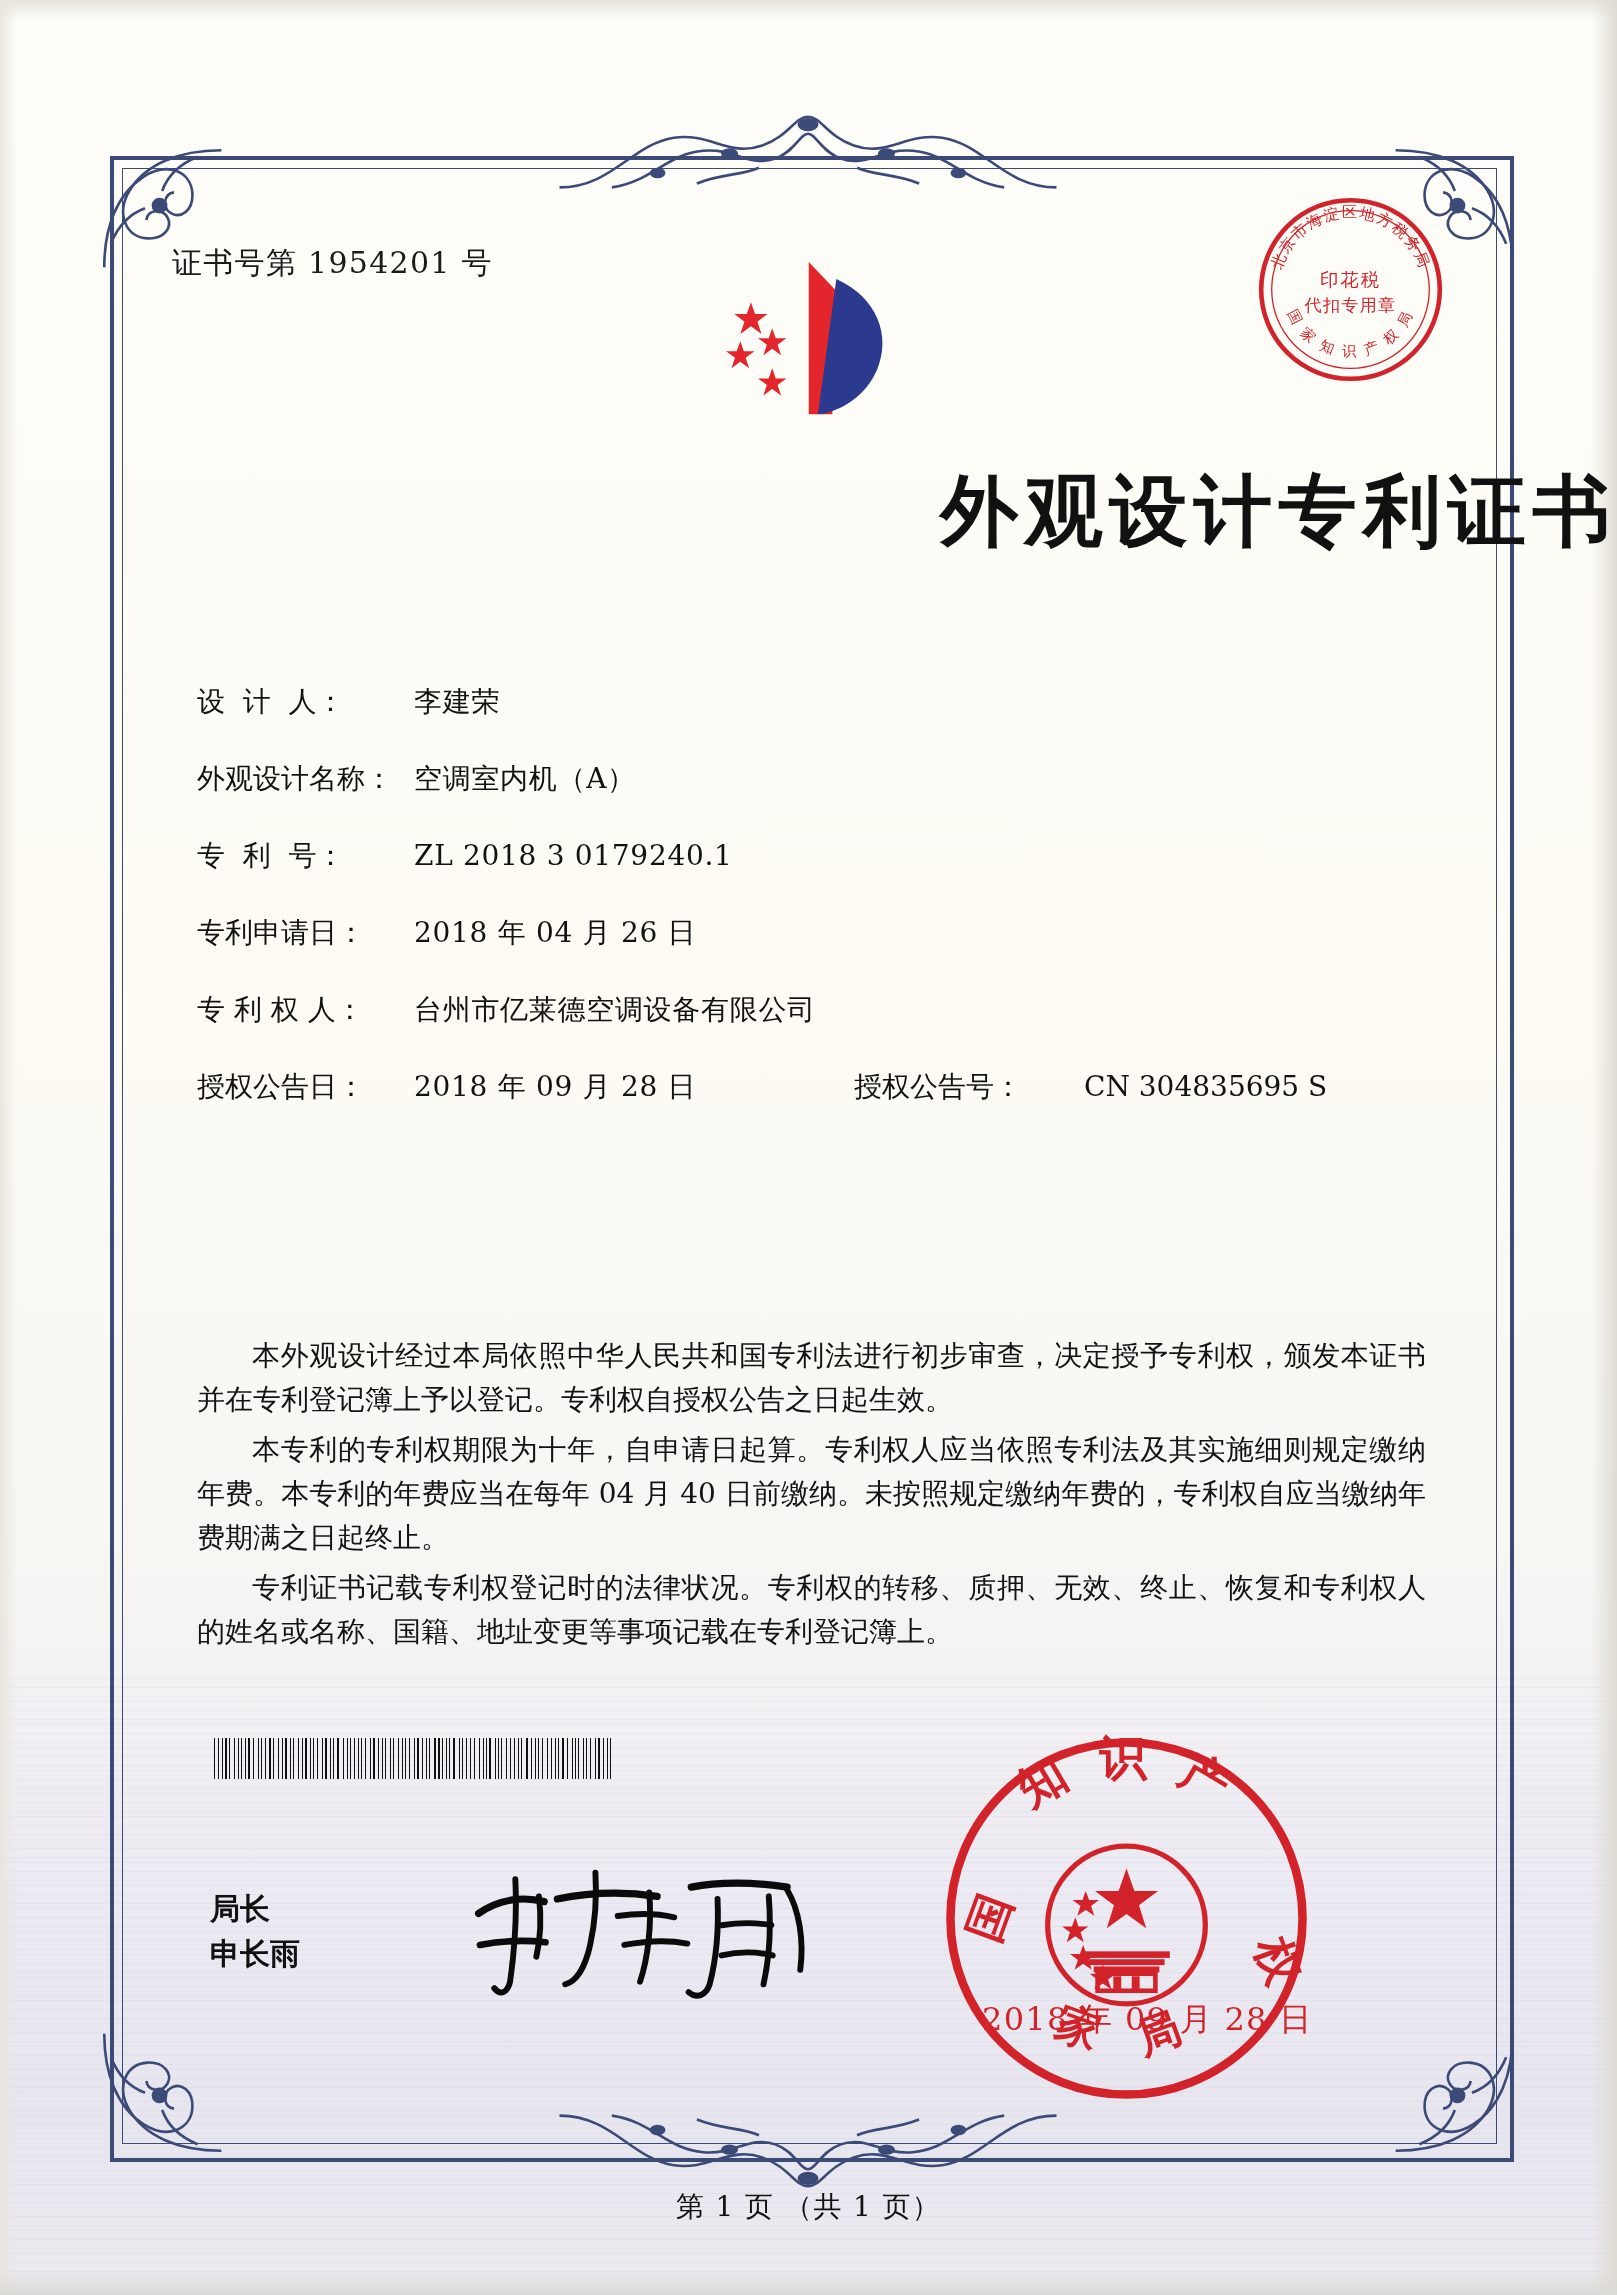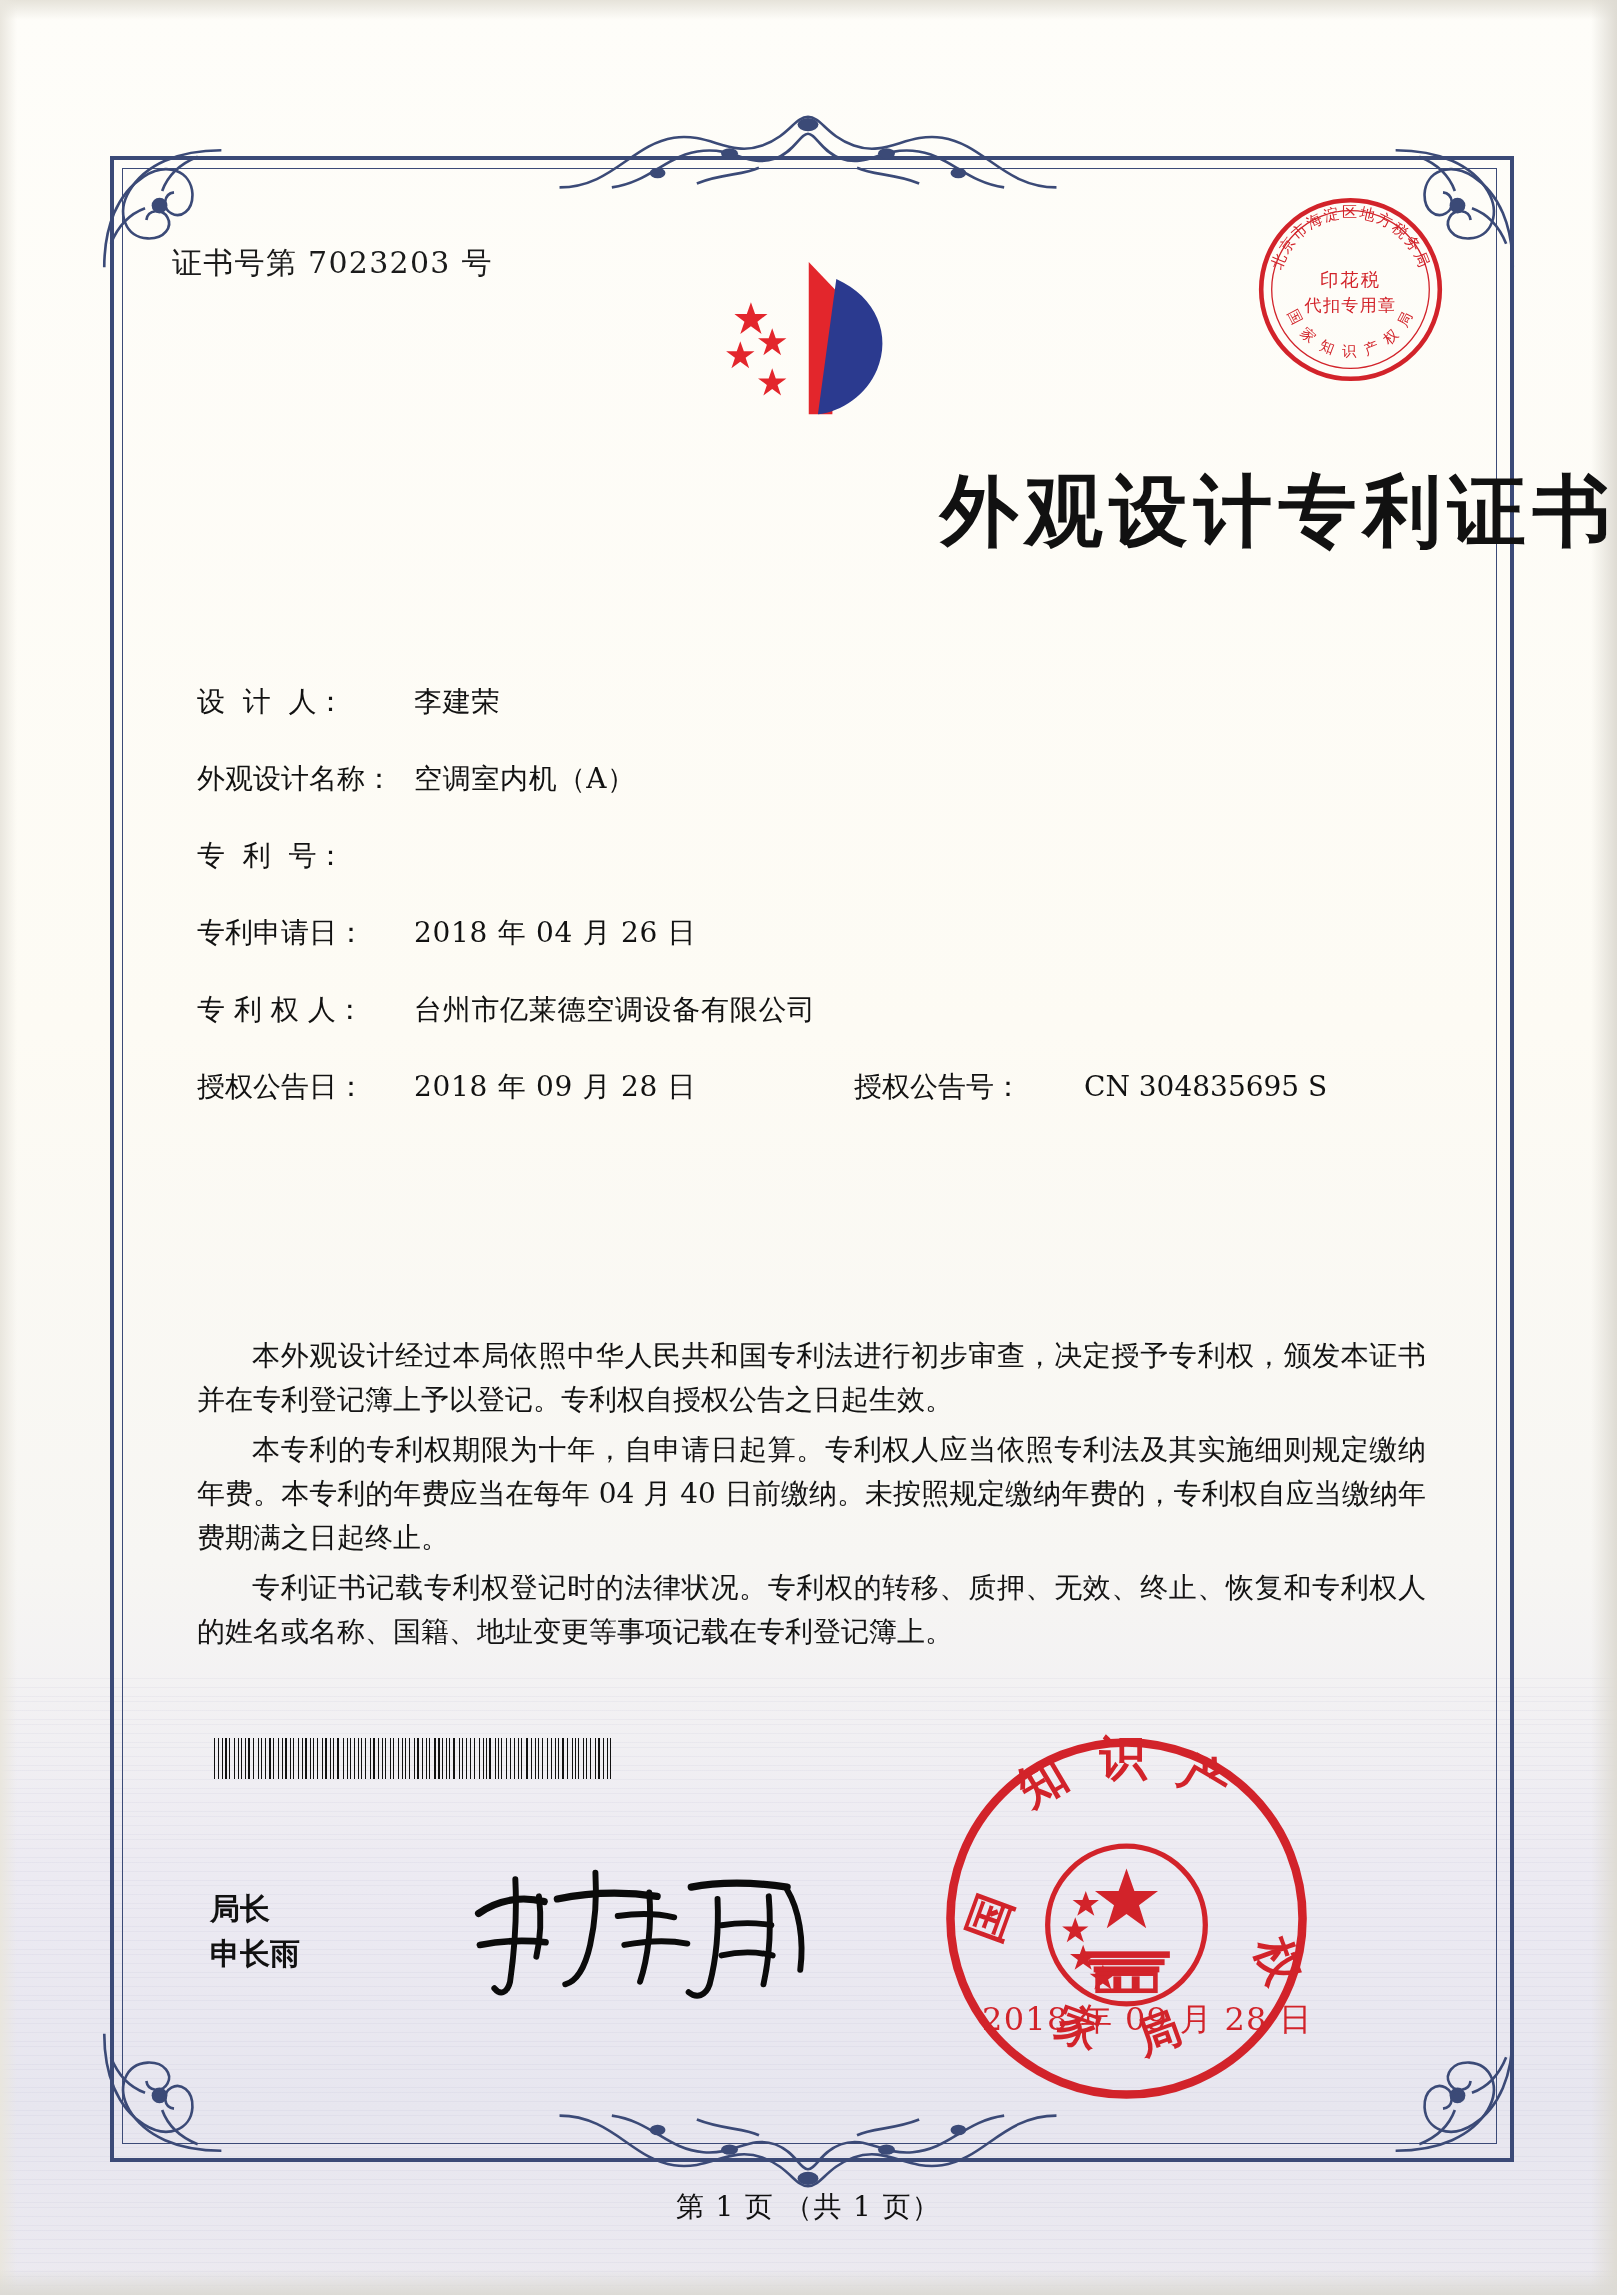--- a/index.html
+++ b/index.html
@@ -341,21 +341,21 @@
   <div class="corner br">
     <svg viewBox="0 0 190 190" fill="none" stroke="currentColor" stroke-width="4">
       <path d="M186 8 C 120 8, 70 30, 46 70 C 26 104, 40 140, 74 142 C 100 143, 112 124, 104 110 C 96 96, 74 98, 72 114"></path>
       <path d="M8 186 C 8 124, 28 74, 68 48 C 104 25, 140 40, 142 74 C 143 100, 124 112, 110 104 C 96 96, 98 74, 114 72"></path>
       <path d="M150 18 C 120 30, 104 48, 96 70"></path>
       <path d="M18 150 C 30 120, 48 104, 70 96"></path>
       <ellipse cx="92" cy="92" rx="12" ry="12" fill="currentColor" stroke="none"></ellipse>
     </svg>
   </div>
 
-  <div class="cert-no">证书号第 7023203 号</div>
+  <div class="cert-no">证书号第 1954201 号</div>
 
   <div class="logo">
     <svg viewBox="0 0 370 260">
       <path d="M196 250 L196 18 L236 60 L232 250 Z" fill="#e3262c"></path>
       <path d="M210 250 L238 44 C 300 72, 322 130, 300 182 C 284 220, 246 246, 210 250 Z" fill="#2b3a8f"></path>
       <g fill="#e3262c">
         <path d="M110 82 l7 20 21 0 -17 13 7 21 -18 -13 -18 13 7 -21 -17 -13 21 0 z" transform="scale(0.9) translate(10,6)"></path>
         <path d="M150 128 l6 17 18 0 -15 11 6 18 -15 -11 -15 11 6 -18 -15 -11 18 0 z" transform="scale(0.9) translate(6,4)"></path>
         <path d="M96 150 l6 17 18 0 -15 11 6 18 -15 -11 -15 11 6 -18 -15 -11 18 0 z" transform="scale(0.9) translate(6,4)"></path>
         <path d="M150 196 l6 17 18 0 -15 11 6 18 -15 -11 -15 11 6 -18 -15 -11 18 0 z" transform="scale(0.9) translate(6,4)"></path>
@@ -388,20 +388,21 @@
     <div class="field-row">
       <span class="field-label">设  计  人：</span>
       <span class="field-value">李建荣</span>
     </div>
     <div class="field-row">
       <span class="field-label">外观设计名称：</span>
       <span class="field-value">空调室内机（A）</span>
     </div>
     <div class="field-row">
       <span class="field-label">专  利  号：</span>
+      <span class="field-value">ZL 2018 3 0179240.1</span>
     </div>
     <div class="field-row">
       <span class="field-label">专利申请日：</span>
       <span class="field-value">2018 年 04 月 26 日</span>
     </div>
     <div class="field-row">
       <span class="field-label">专 利 权 人：</span>
       <span class="field-value">台州市亿莱德空调设备有限公司</span>
     </div>
     <div class="field-row split">

